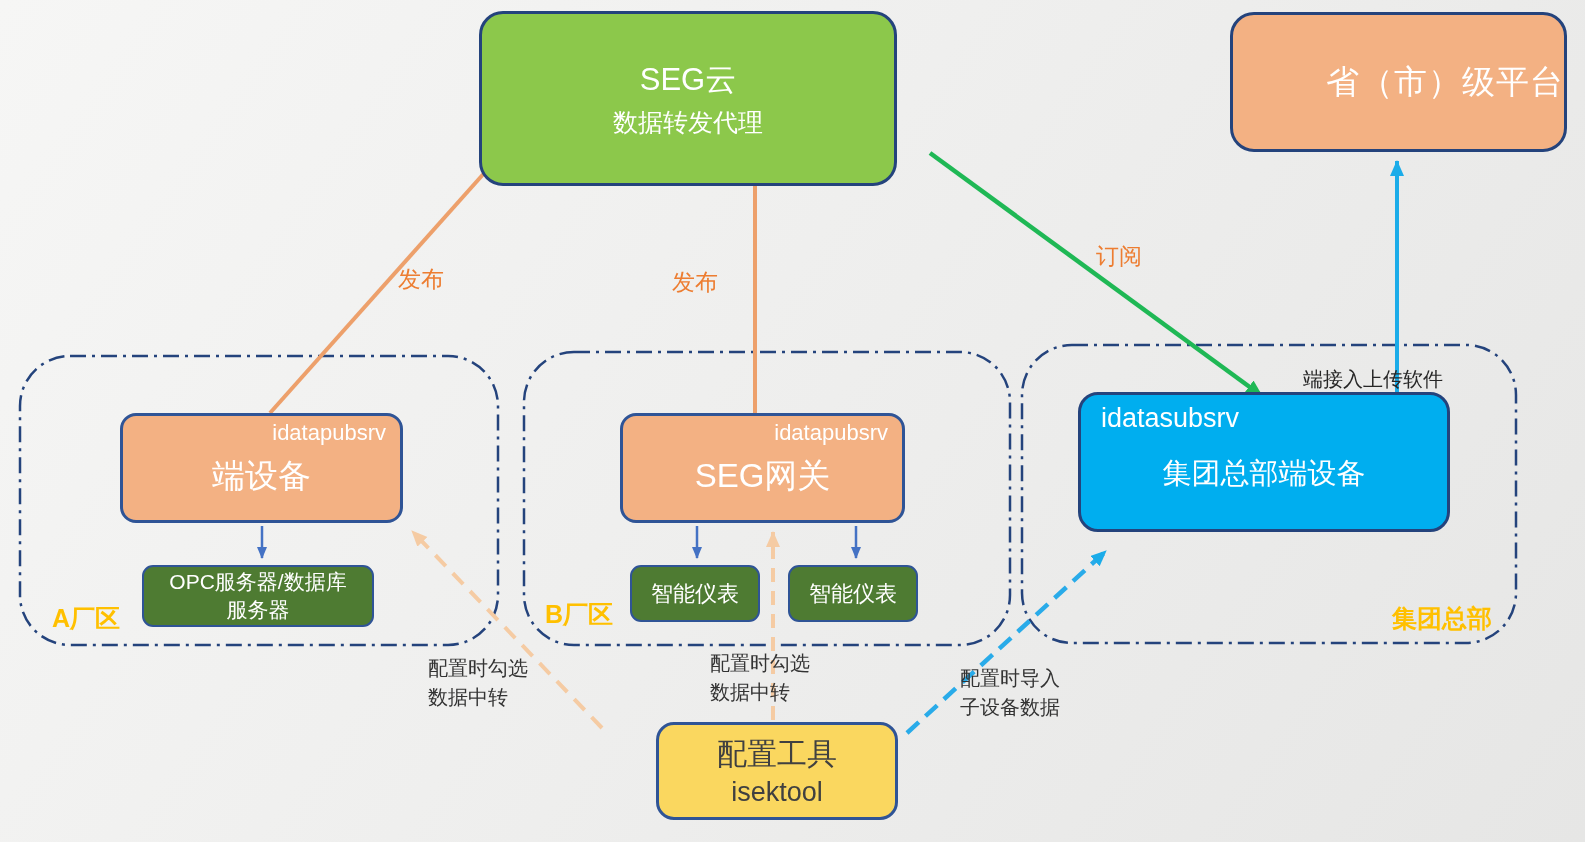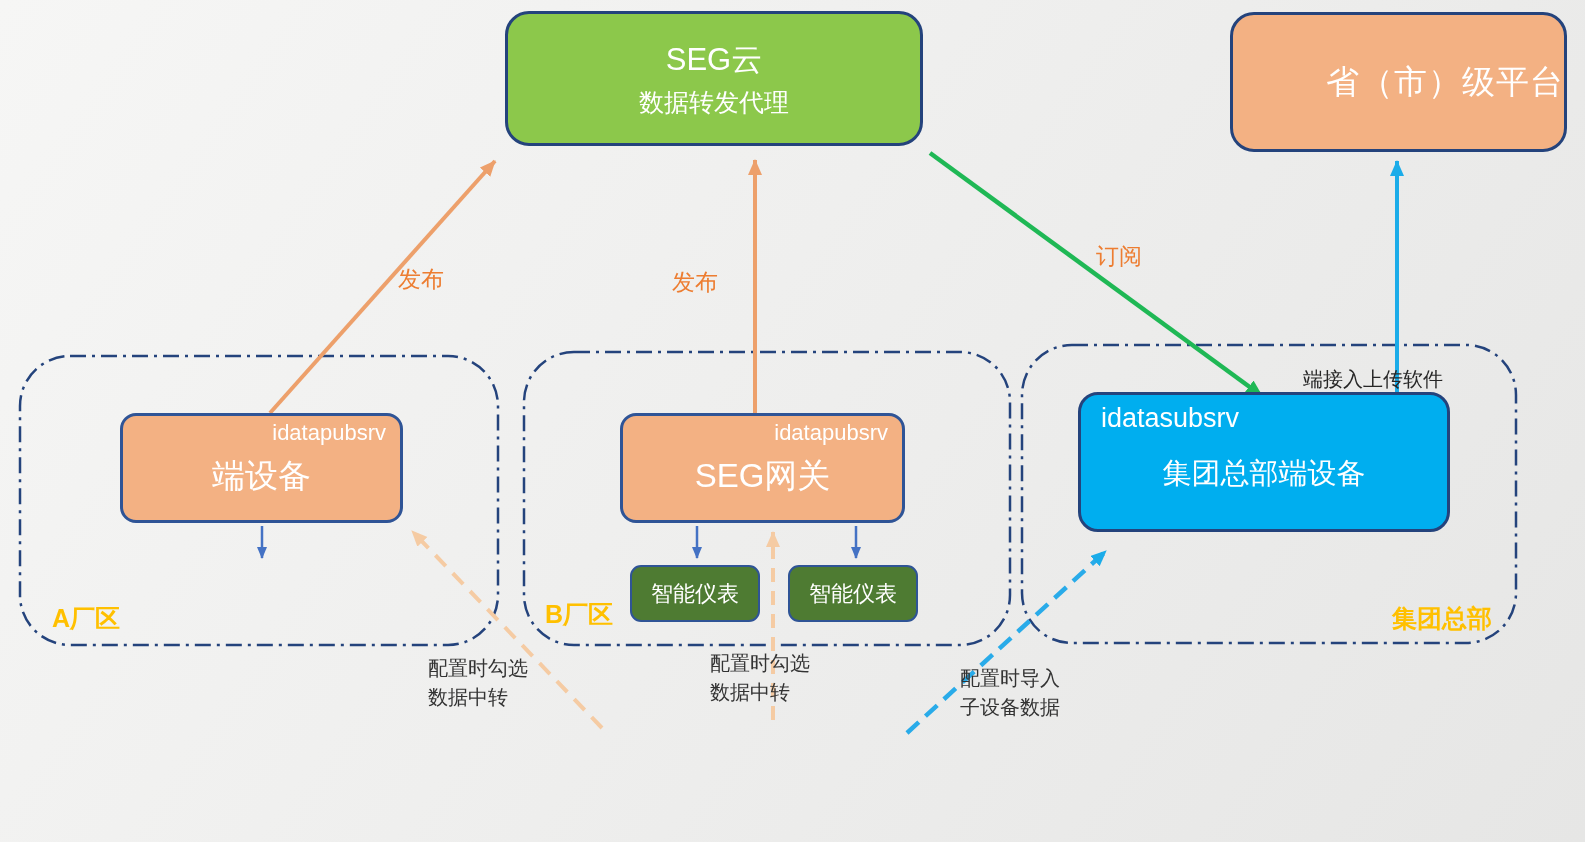--- a/index.html
+++ b/index.html
@@ -12,21 +12,21 @@
     background:linear-gradient(125deg,#f6f6f5 0%,#efefee 45%,#e6e6e5 100%);
   }
   .layer{position:absolute;left:0;top:0;pointer-events:none;}
   .node{
     position:absolute;box-sizing:border-box;color:#fff;
     display:flex;flex-direction:column;align-items:center;justify-content:center;
     text-align:center;
   }
   
   .seg-cloud{
-    left:505px;top:11px;width:418px;height:135px;
+    left:479px;top:11px;width:418px;height:175px;
     background:#8CC84B;border:3px solid #24437C;border-radius:24px;justify-content:center;
   }
   .seg-cloud .t1{font-size:31px;}
   .seg-cloud .t2{font-size:25px;margin-top:5px;}
   .seg-cloud .t3{font-size:22px;margin-top:6px;}
   
   .province{
     left:1230px;top:12px;width:337px;height:140px;
     background:#F3B183;border:3px solid #24437C;border-radius:24px;
     font-size:33px;letter-spacing:1px;align-items:flex-end;
@@ -130,38 +130,46 @@
   </div>
 
   <div class="node province">
     <div>省（市）级平台</div>
   </div>
 
   <div class="node orange-node edge-device">
     <div class="tag">idatapubsrv</div>
     <div class="main">端设备</div>
   </div>
+  <div class="node green-node opc">
+    <div>OPC服务器/数据库</div>
+    <div>服务器</div>
+  </div>
 
   <div class="node orange-node seg-gateway">
     <div class="tag">idatapubsrv</div>
     <div class="main">SEG网关</div>
   </div>
   <div class="node green-node meter1">
     <div>智能仪表</div>
   </div>
   <div class="node green-node meter2">
     <div>智能仪表</div>
   </div>
 
   <div class="node hq-device">
     <div class="tag">idatasubsrv</div>
     <div class="main">集团总部端设备</div>
   </div>
   <div class="lbl hq-note">端接入上传软件</div>
 
+  <div class="node config-tool">
+    <div class="t1">配置工具</div>
+    <div class="t2">isektool</div>
+  </div>
 
   <div class="lbl zone-lbl zone-a-lbl">A厂区</div>
   <div class="lbl zone-lbl zone-b-lbl">B厂区</div>
   <div class="lbl zone-lbl zone-hq-lbl">集团总部</div>
 
   <div class="lbl edge-lbl publish-a">发布</div>
   <div class="lbl edge-lbl publish-b">发布</div>
   <div class="lbl edge-lbl subscribe">订阅</div>
 
   <div class="lbl cfg-lbl cfg-a">

